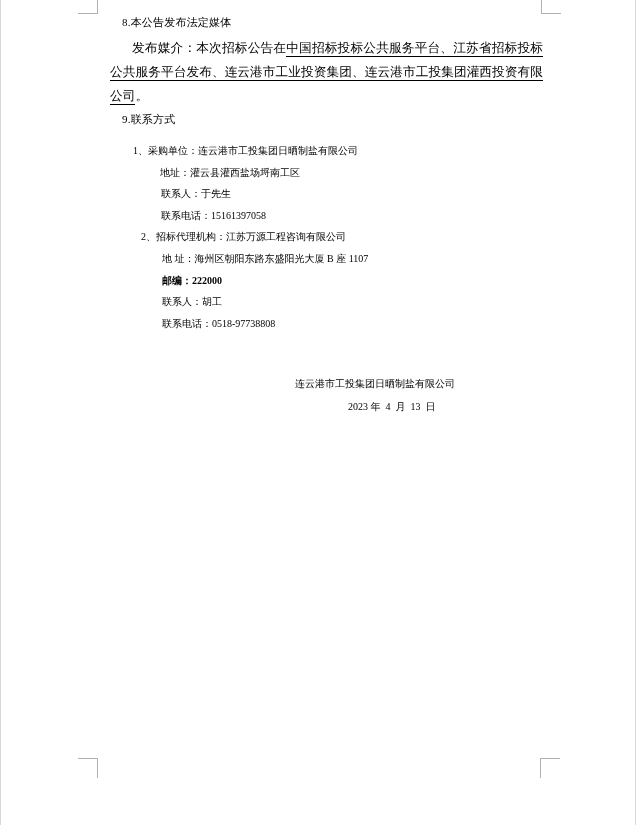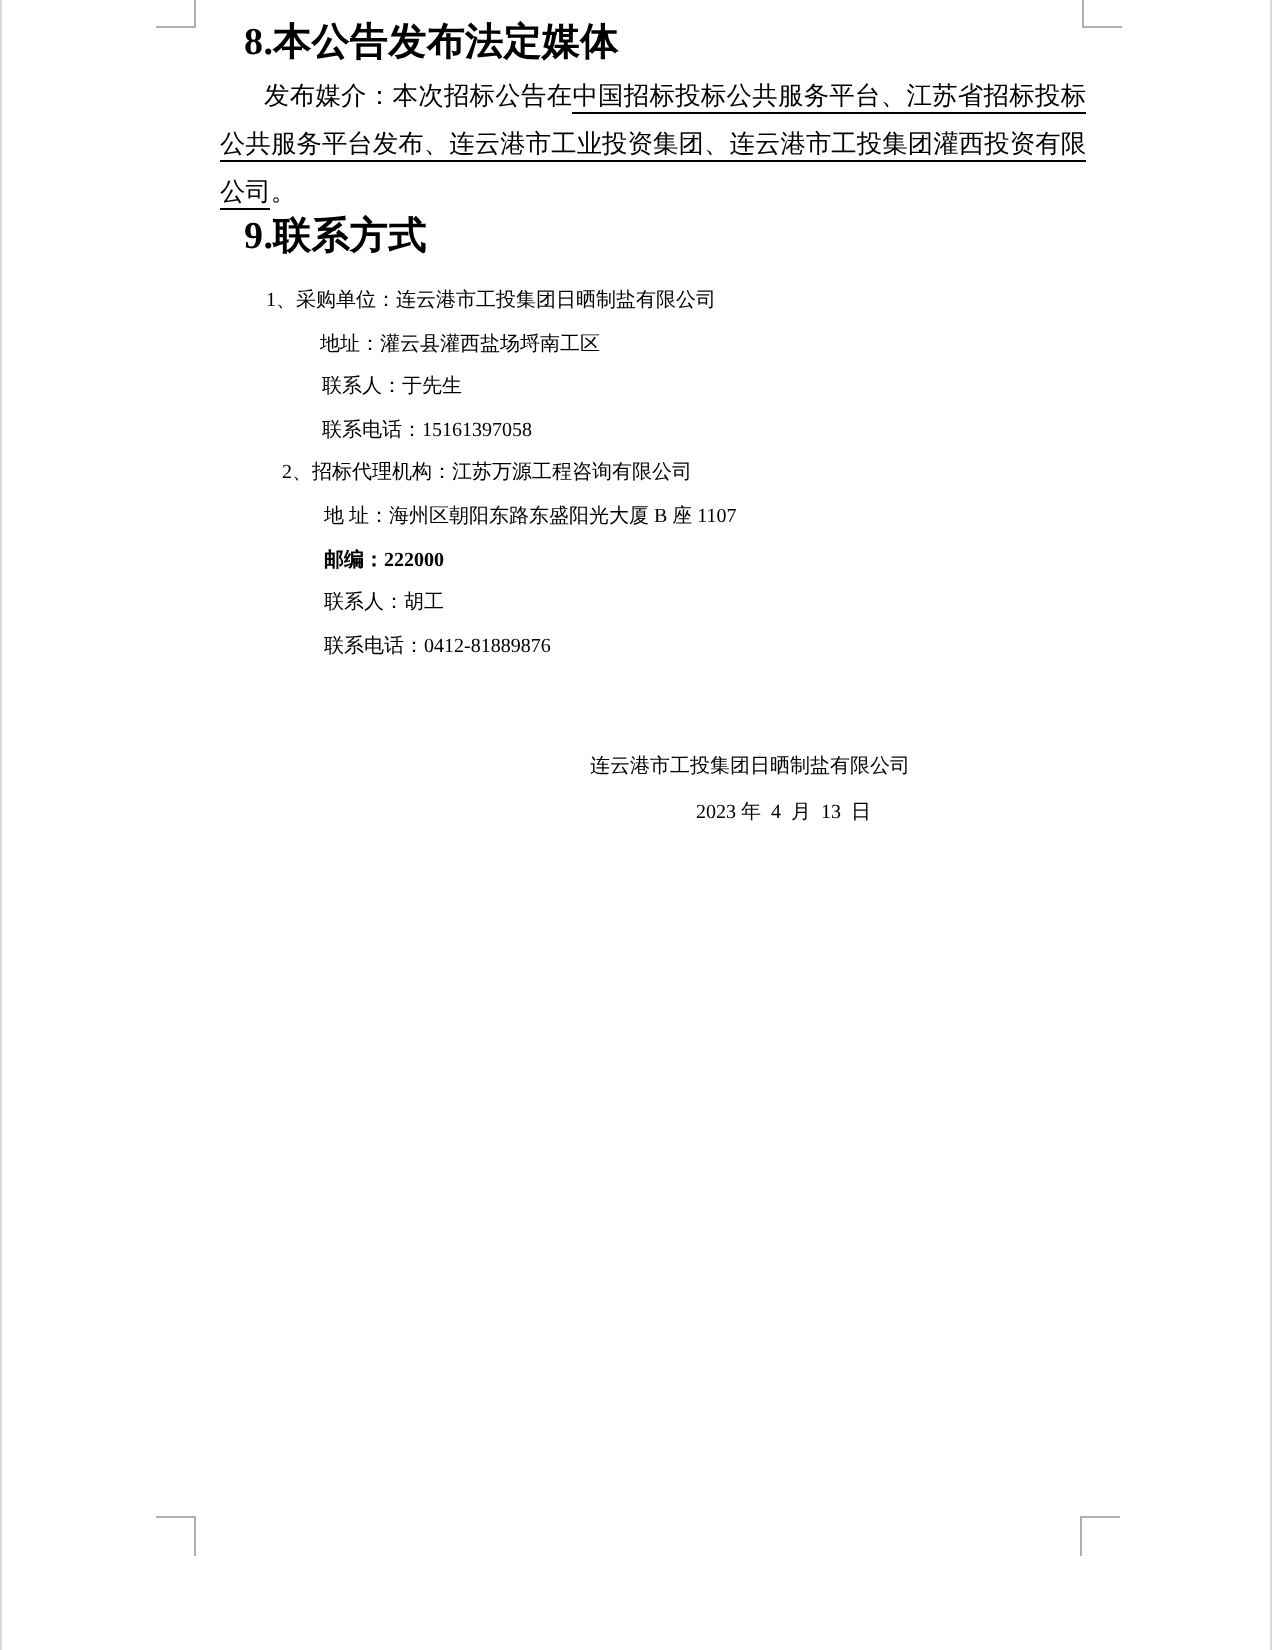--- a/index.html
+++ b/index.html
@@ -35,22 +35,22 @@
   .crop-tr { left: 541px; top: 0;     width: 19px; height: 13px;
              border-left: 1px solid #b0b0b0;  border-bottom: 1px solid #b0b0b0; }
   .crop-bl { left: 78px;  top: 758px; width: 19px; height: 19px;
              border-right: 1px solid #b0b0b0; border-top: 1px solid #b0b0b0; }
   .crop-br { left: 540px; top: 758px; width: 19px; height: 19px;
              border-left: 1px solid #b0b0b0;  border-top: 1px solid #b0b0b0; }
 
   .heading {
     position: absolute;
     left: 122px;
-    font-size: 19px;
-    font-weight: bold;
+    font-size: 11px;
+    font-weight: normal;
     line-height: 16px;
     white-space: nowrap;
     letter-spacing: 0.2px;
   }
   .heading-8 { top: 14px; }
   .heading-9 { top: 111px; }
 
   .media-para {
     position: absolute;
     left: 110px;
@@ -107,18 +107,18 @@
 
   <div class="line c-p-title">1、采购单位：连云港市工投集团日晒制盐有限公司</div>
   <div class="line c-p-address">地址：灌云县灌西盐场埒南工区</div>
   <div class="line c-p-person">联系人：于先生</div>
   <div class="line c-p-phone">联系电话：15161397058</div>
 
   <div class="line c-a-title">2、招标代理机构：江苏万源工程咨询有限公司</div>
   <div class="line c-a-address">地 址：海州区朝阳东路东盛阳光大厦 B 座 1107</div>
   <div class="line c-a-post">邮编：222000</div>
   <div class="line c-a-person">联系人：胡工</div>
-  <div class="line c-a-phone">联系电话：0412-81889876</div>
+  <div class="line c-a-phone">联系电话：0518-97738808</div>
 
   <div class="line sig-company">连云港市工投集团日晒制盐有限公司</div>
   <div class="line sig-date">2023 年  4  月  13  日</div>
 
 </div>
 
 </body></html>

